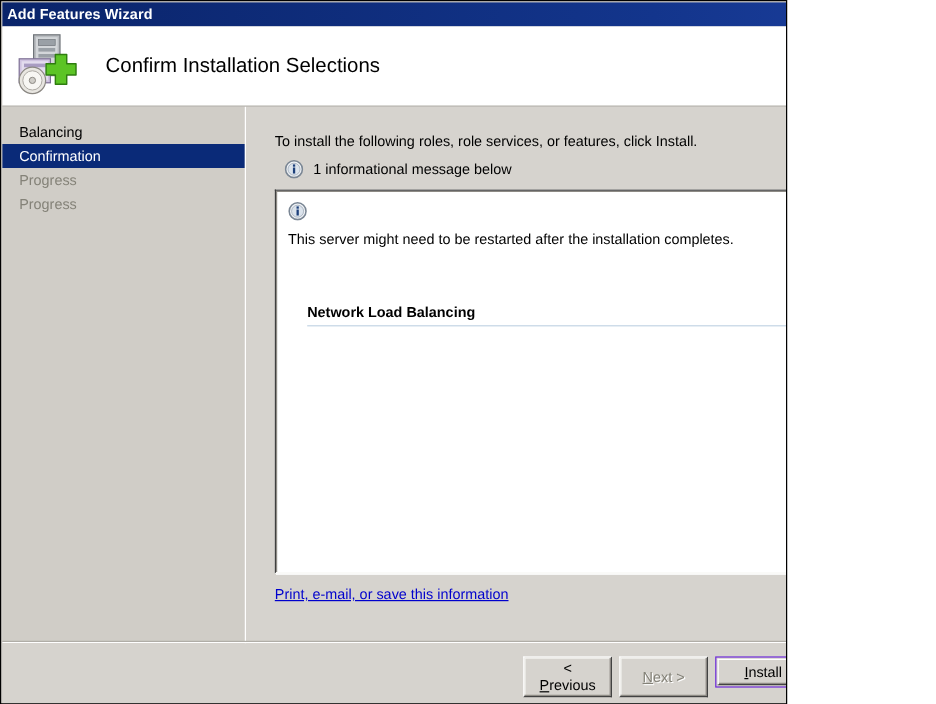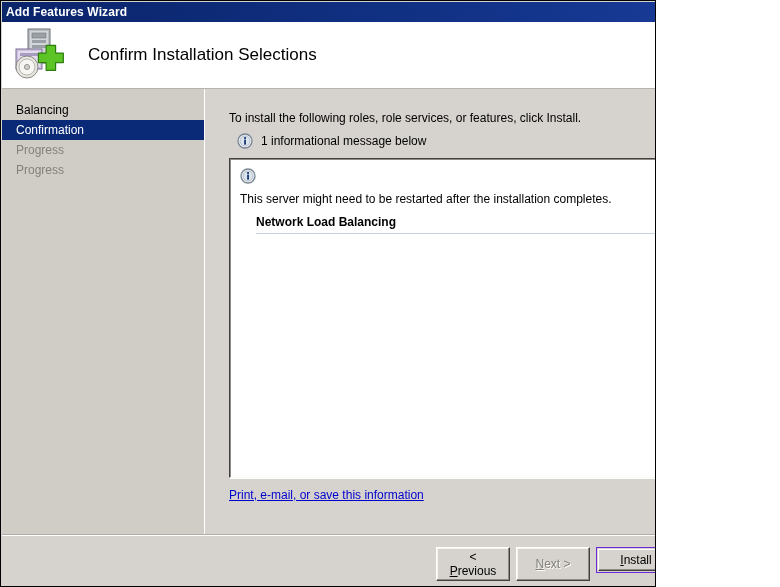--- a/index.html
+++ b/index.html
@@ -195,20 +195,21 @@
   .panel-msg-text {
     font-size: 12px;
     color: #000000;
     line-height: 16px;
   }
   .panel-heading {
     font-size: 12px;
     font-weight: bold;
     color: #000000;
     padding: 8px 0 4px 26px;
+    margin-top: 38px;
   }
   .panel-divider {
     height: 1px;
     background: #c2d4e4;
     margin: 0 12px 0 26px;
   }
 
   
   .save-link {
     position: absolute;

